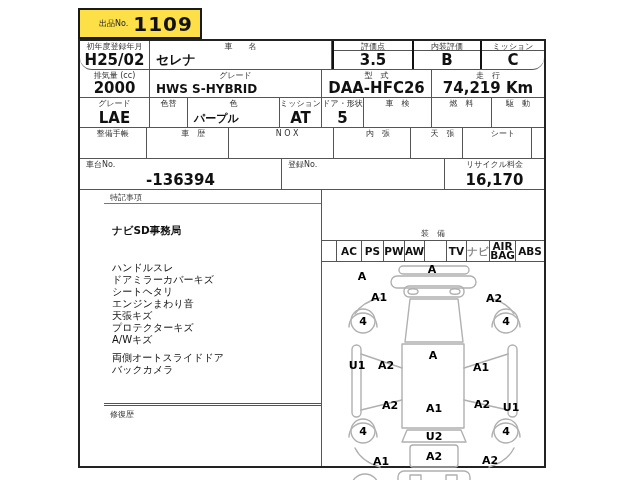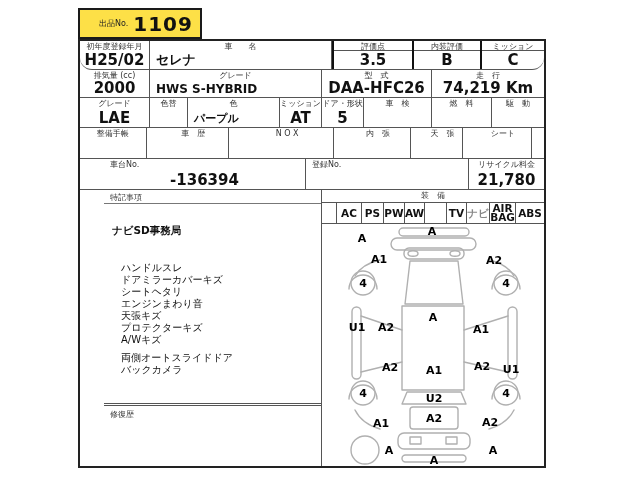--- a/index.html
+++ b/index.html
@@ -20,39 +20,39 @@
   .c { border-right: 1px solid #555; display: flex; flex-direction: column; overflow: hidden; }
   .c:last-child { border-right: none; }
   .hd { font-size: 8px; color: #333; text-align: center; height: 11px; line-height: 11px;
     white-space: nowrap; overflow: hidden; }
   .vl { font-weight: bold; font-size: 13px; text-align: right; flex: 1;
     display: flex; align-items: center; justify-content: center; white-space: nowrap; }
   .vl.big { font-size: 15px; }
   .vl.left { justify-content: flex-start; padding-left: 6px; }
 
   .r1 { height: 29px; border-radius: 12px; } .r2 { height: 28px; } .r3 { height: 30px; }
-  .r4 { height: 31px; gap: 12px; } .r5 { height: 31px; padding-left: 24px; }
+  .r4 { height: 31px; gap: 12px; } .r5 { height: 31px; }
 
   
   .eval-group { display: flex; }
   .eval-group .c { border-left: 2px solid #111; border-right: none; }
   .eval-group .c .hd { border-bottom: 1px solid #555; }
 
   
   .bottom { display: flex; flex: 1; }
   .notes-col { width: 242px; border-right: 1px solid #555; display: flex; flex-direction: column; padding-left: 24px; }
   .band { font-size: 8px; color: #333; padding: 2px 0 1px 6px; border-bottom: 1px solid #777; height: 14px; }
   .notes-body { flex: 1; padding: 6px 8px; font-size: 10px; line-height: 12px; }
   .office-line { margin: 14px 0 26px 0; font-size: 10.5px; font-weight: bold; }
-  .note-line { white-space: nowrap; margin-left: 9px; }
+  .note-line { white-space: nowrap; }
   .notes-extra { margin-top: 6px; }
   .repair-band { border-top: 3px double #555; border-bottom: none; height: 16px; padding-top: 3px; }
   .repair-body { height: 47px; }
 
-  .equip-col { flex: 1; display: flex; flex-direction: column; }
+  .equip-col { flex: 1; display: flex; flex-direction: column; margin-top: 38px; }
   .equip-band { text-align: center; font-size: 8px; color: #333; height: 12px; line-height: 12px; }
   .equip-row { display: flex; height: 22px; border-top: 1px solid #555; border-bottom: 1px solid #555; }
   .equip-row .ecell { border-right: 1px solid #555; display: flex; align-items: center; justify-content: center;
     font-weight: bold; font-size: 10.5px; line-height: 9px; text-align: center; white-space: pre-line; }
   .equip-row .ecell:last-child { border-right: none; }
   .equip-row .ecell.muted { color: #888; }
   .equip-row .ecell:nth-child(1){width:15px} .equip-row .ecell:nth-child(2){width:25px}
   .equip-row .ecell:nth-child(3){width:22px} .equip-row .ecell:nth-child(4){width:21px}
   .equip-row .ecell:nth-child(5){width:20px} .equip-row .ecell:nth-child(6){width:22px}
   .equip-row .ecell:nth-child(7){width:20px} .equip-row .ecell:nth-child(8){width:23px}
@@ -189,21 +189,21 @@
       <div class="c" style="width:202px">
         <div class="hd" style="text-align:left;padding-left:6px">車台No.</div>
         <div class="vl big">-136394</div>
       </div>
       <div class="c" style="width:163px">
         <div class="hd" style="text-align:left;padding-left:6px">登録No.</div>
         <div class="vl"></div>
       </div>
       <div class="c" style="flex:1">
         <div class="hd">リサイクル料金</div>
-        <div class="vl big">21,780</div>
+        <div class="vl big">16,170</div>
       </div>
     </div>
 
     <div class="bottom">
 
       <div class="notes-col">
         <div class="band">特記事項</div>
         <div class="notes-body">
           <div class="office-line">ナビSD事務局</div>
           <div>

